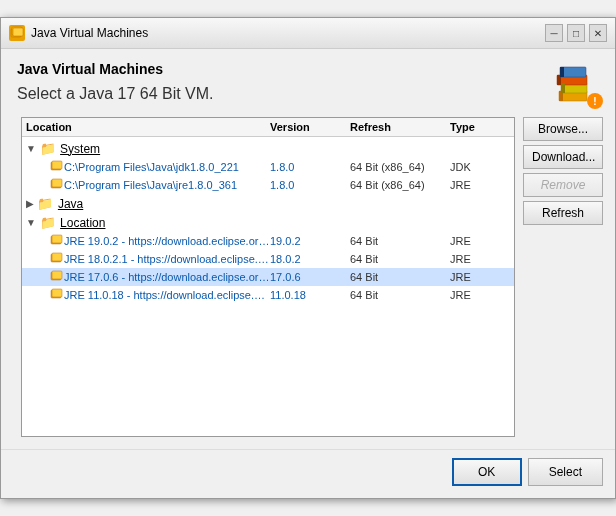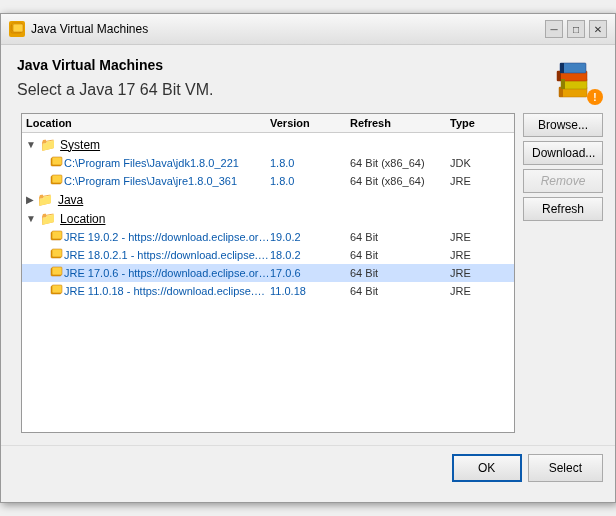--- a/index.html
+++ b/index.html
@@ -193,21 +193,21 @@
       color: #333;
     }
     .item-type {
       font-size: 11px;
       color: #333;
     }
 
     .dialog-footer {
       display: flex;
       justify-content: flex-end;
-      padding: 8px 12px 20px 12px;
+      padding: 8px 12px 12px 12px;
       gap: 6px;
       border-top: 1px solid #ddd;
     }
     .footer-btn {
       padding: 5px 20px;
       background: linear-gradient(to bottom, #f8f8f8, #e0e0e0);
       border: 1px solid #aaa;
       cursor: pointer;
       font-size: 12px;
       min-width: 70px;

